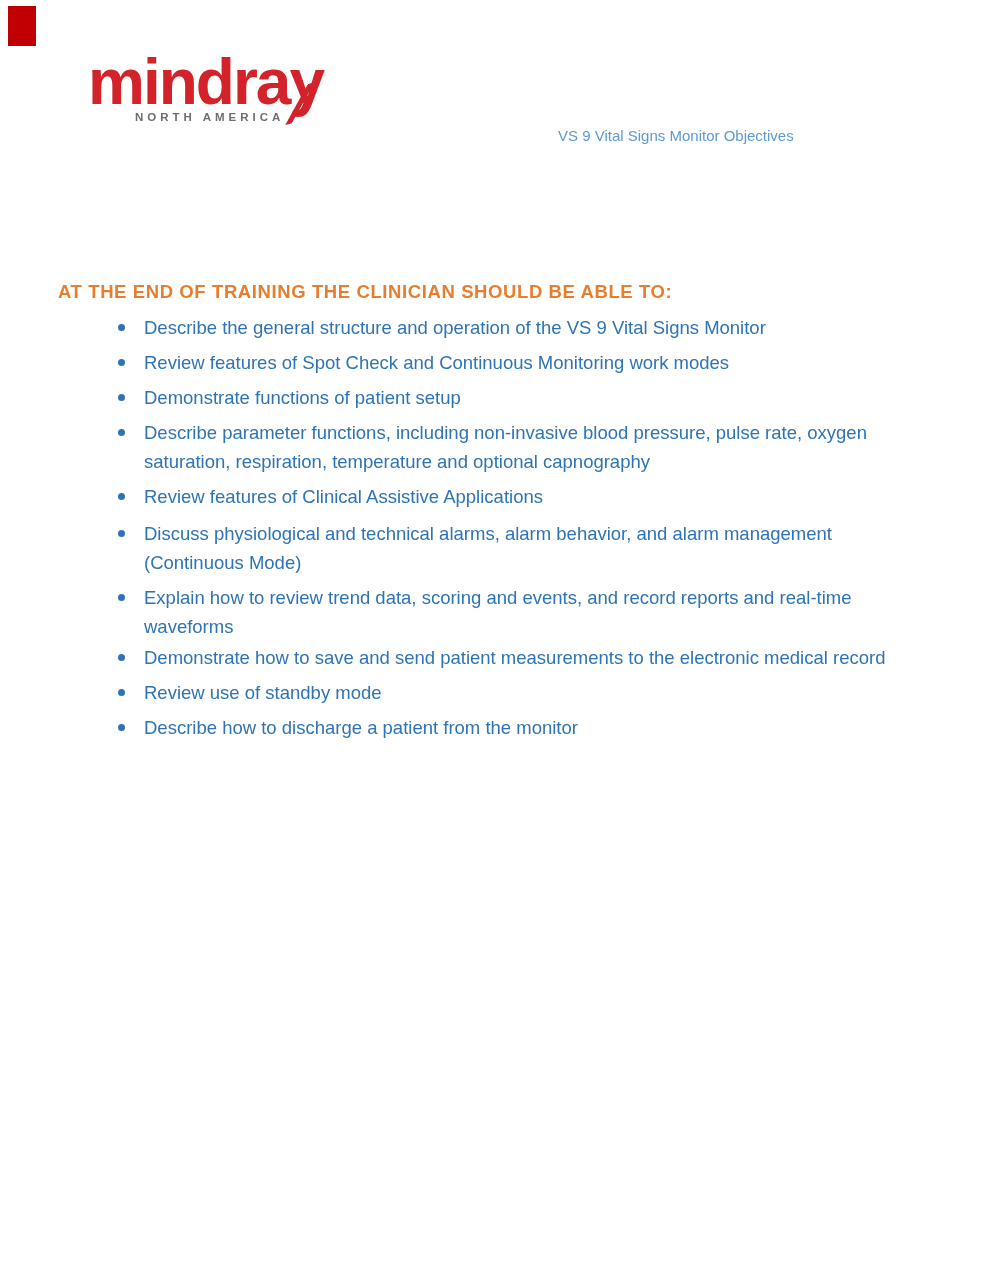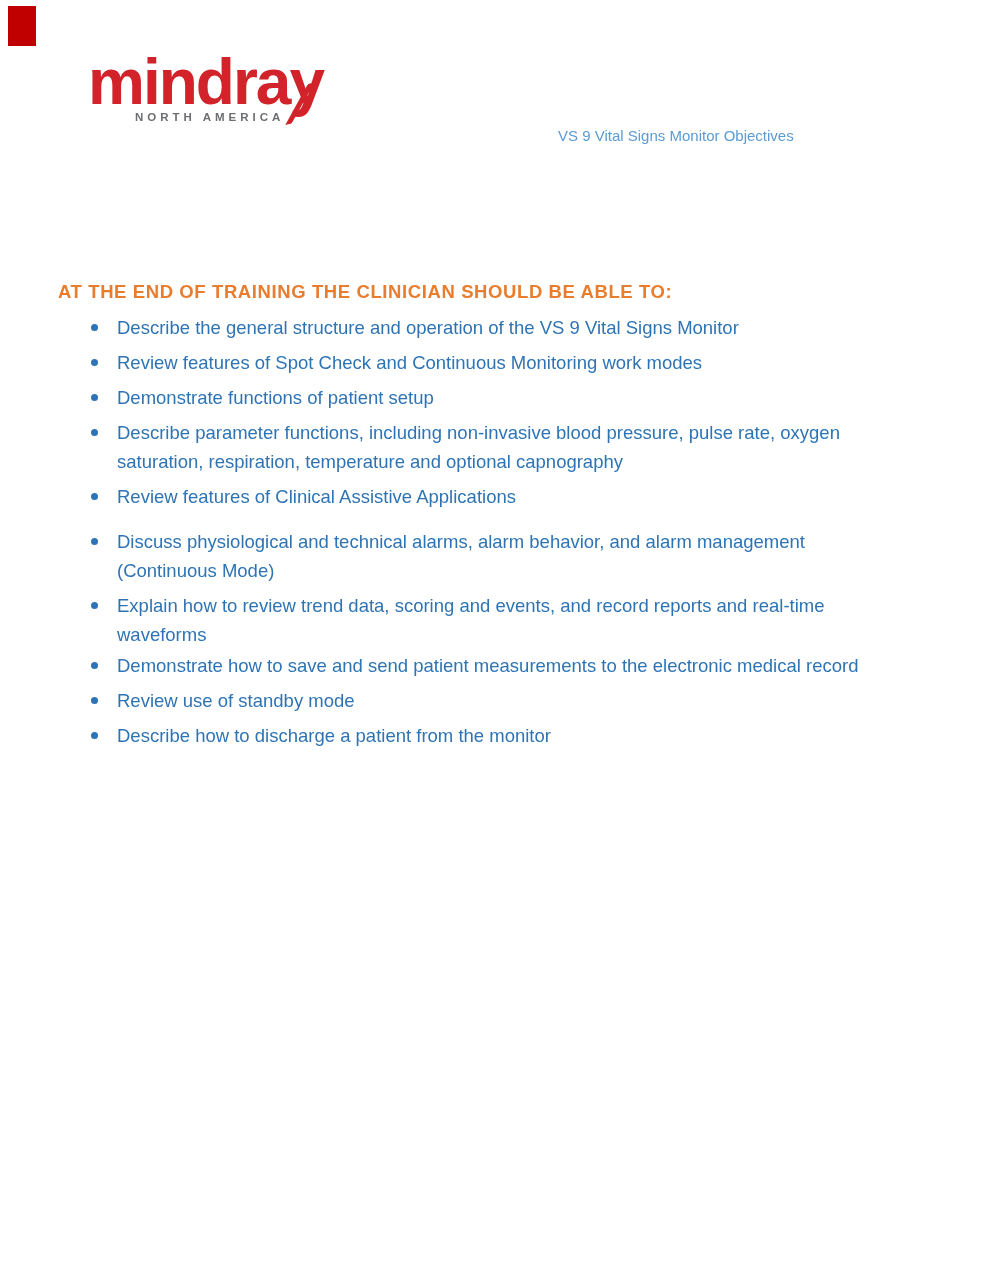--- a/index.html
+++ b/index.html
@@ -91,21 +91,21 @@
     font-size: 18.5px;
     font-weight: bold;
     letter-spacing: 0.6px;
     color: #e87d2e;
     white-space: nowrap;
   }
 
   
   ul.objectives {
     position: absolute;
-    left: 117px;
+    left: 144px;
     top: 313px;
     width: 845px;
     margin: 0;
     padding: 0;
     list-style: none;
   }
   ul.objectives li {
     position: relative;
     margin: 0 0 6px 0;
     font-size: 18.5px;
@@ -116,21 +116,21 @@
   ul.objectives li::before {
     content: "";
     position: absolute;
     left: -26px;
     top: 11px;
     width: 7px;
     height: 7px;
     border-radius: 50%;
     background: #2e74b5;
   }
-  ul.objectives li:nth-child(6) { margin-top: 16px; }
+  ul.objectives li:nth-child(6) { margin-top: 8px; }
   ul.objectives li:nth-child(7) { margin-bottom: 2px; }
 </style>
 </head>
 <body>
 
 <div class="page">
 
   <div class="corner-mark"></div>
 
   <div class="logo">

